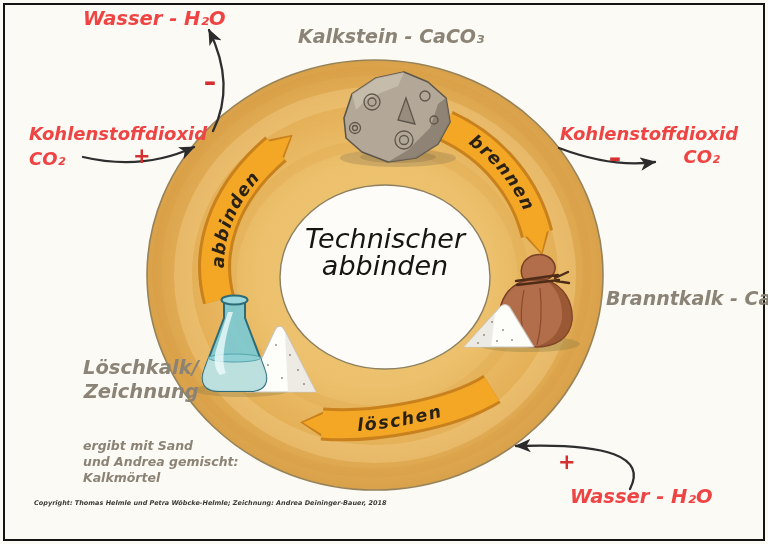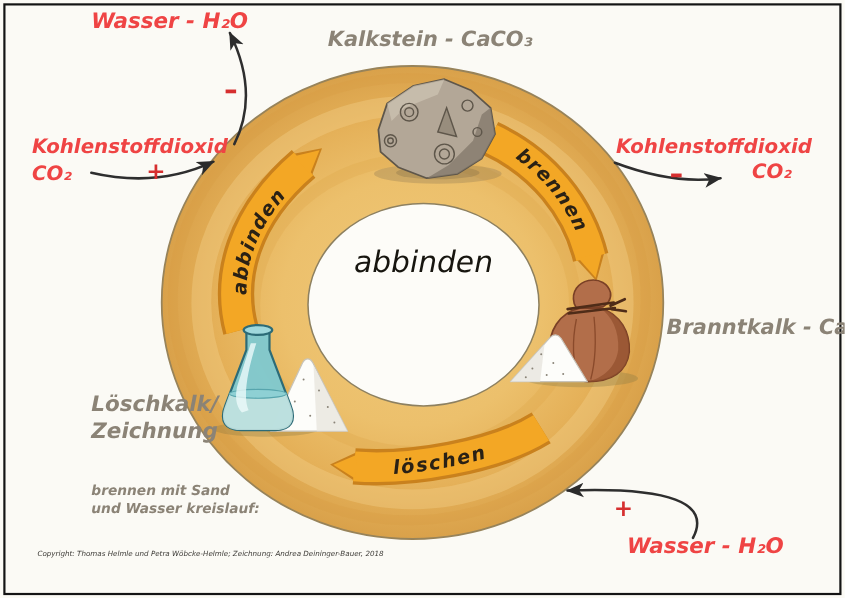--- a/index.html
+++ b/index.html
@@ -20,24 +20,24 @@
   .sign{
     position:absolute;z-index:2;color:#d62f2f;font-weight:700;
     font-size:21px;font-style:normal;line-height:1;
   }
   .sign-minus{font-size:24px;transform:scaleX(1.3);}
   .water-out{left:83px;top:8px;font-size:19.5px;}
   .co2-in{left:29px;top:121px;font-size:18px;line-height:25px;}
   .kalkstein{left:298px;top:26px;width:180px;font-size:19px;}
   .co2-out{left:560px;top:122px;width:160px;text-align:right;font-size:18px;line-height:23px;}
   .branntkalk{left:606px;top:288px;font-size:19px;}
-  .loeschkalk{left:83px;top:356px;font-size:19.5px;line-height:23.5px;}
+  .loeschkalk{left:83px;top:356px;font-size:19.5px;line-height:23.5px;text-align:right;}
   .loeschkalk-note{left:83px;top:438px;font-size:12.5px;line-height:16px;}
   .water-in{left:570px;top:486px;font-size:19.5px;}
-  .copyright{left:34px;top:500px;font-size:6.5px;font-weight:400;color:#3c3a36;}
+  .copyright{left:34px;top:500px;font-size:6.5px;font-weight:700;color:#3c3a36;}
   .title{
     left:280px;top:226px;width:210px;text-align:center;
     font-size:27px;line-height:26.5px;font-weight:500;color:#17150f;
   }
   .title div{display:block;}
 </style>
 </head>
 <body>
 
 <div class="stage">
@@ -181,25 +181,27 @@
   </div>
   <div class="sign sign-minus" style="left:610px;top:146px;">-</div>
 
   <div class="lbl lbl-gray branntkalk">Branntkalk - CaO</div>
 
   <div class="lbl lbl-gray loeschkalk">
     <div>Löschkalk/</div>
     <div>Zeichnung</div>
   </div>
   <div class="lbl lbl-gray loeschkalk-note">
-    <div>brennen mit Sand</div>
-    <div>und Wasser kreislauf:</div>
+    <div>ergibt mit Sand</div>
+    <div>und Andrea gemischt:</div>
+    <div>Kalkmörtel</div>
   </div>
 
   <div class="sign" style="left:558px;top:452px;">+</div>
   <div class="lbl water-in">Wasser - H₂O</div>
 
   <div class="lbl title" style="font-style:italic;">
+    <div>Technischer</div>
     <div>abbinden</div>
   </div>
 
   <div class="lbl copyright">Copyright: Thomas Helmle und Petra Wöbcke-Helmle; Zeichnung: Andrea Deininger-Bauer, 2018</div>
 </div>
 
 </body></html>

